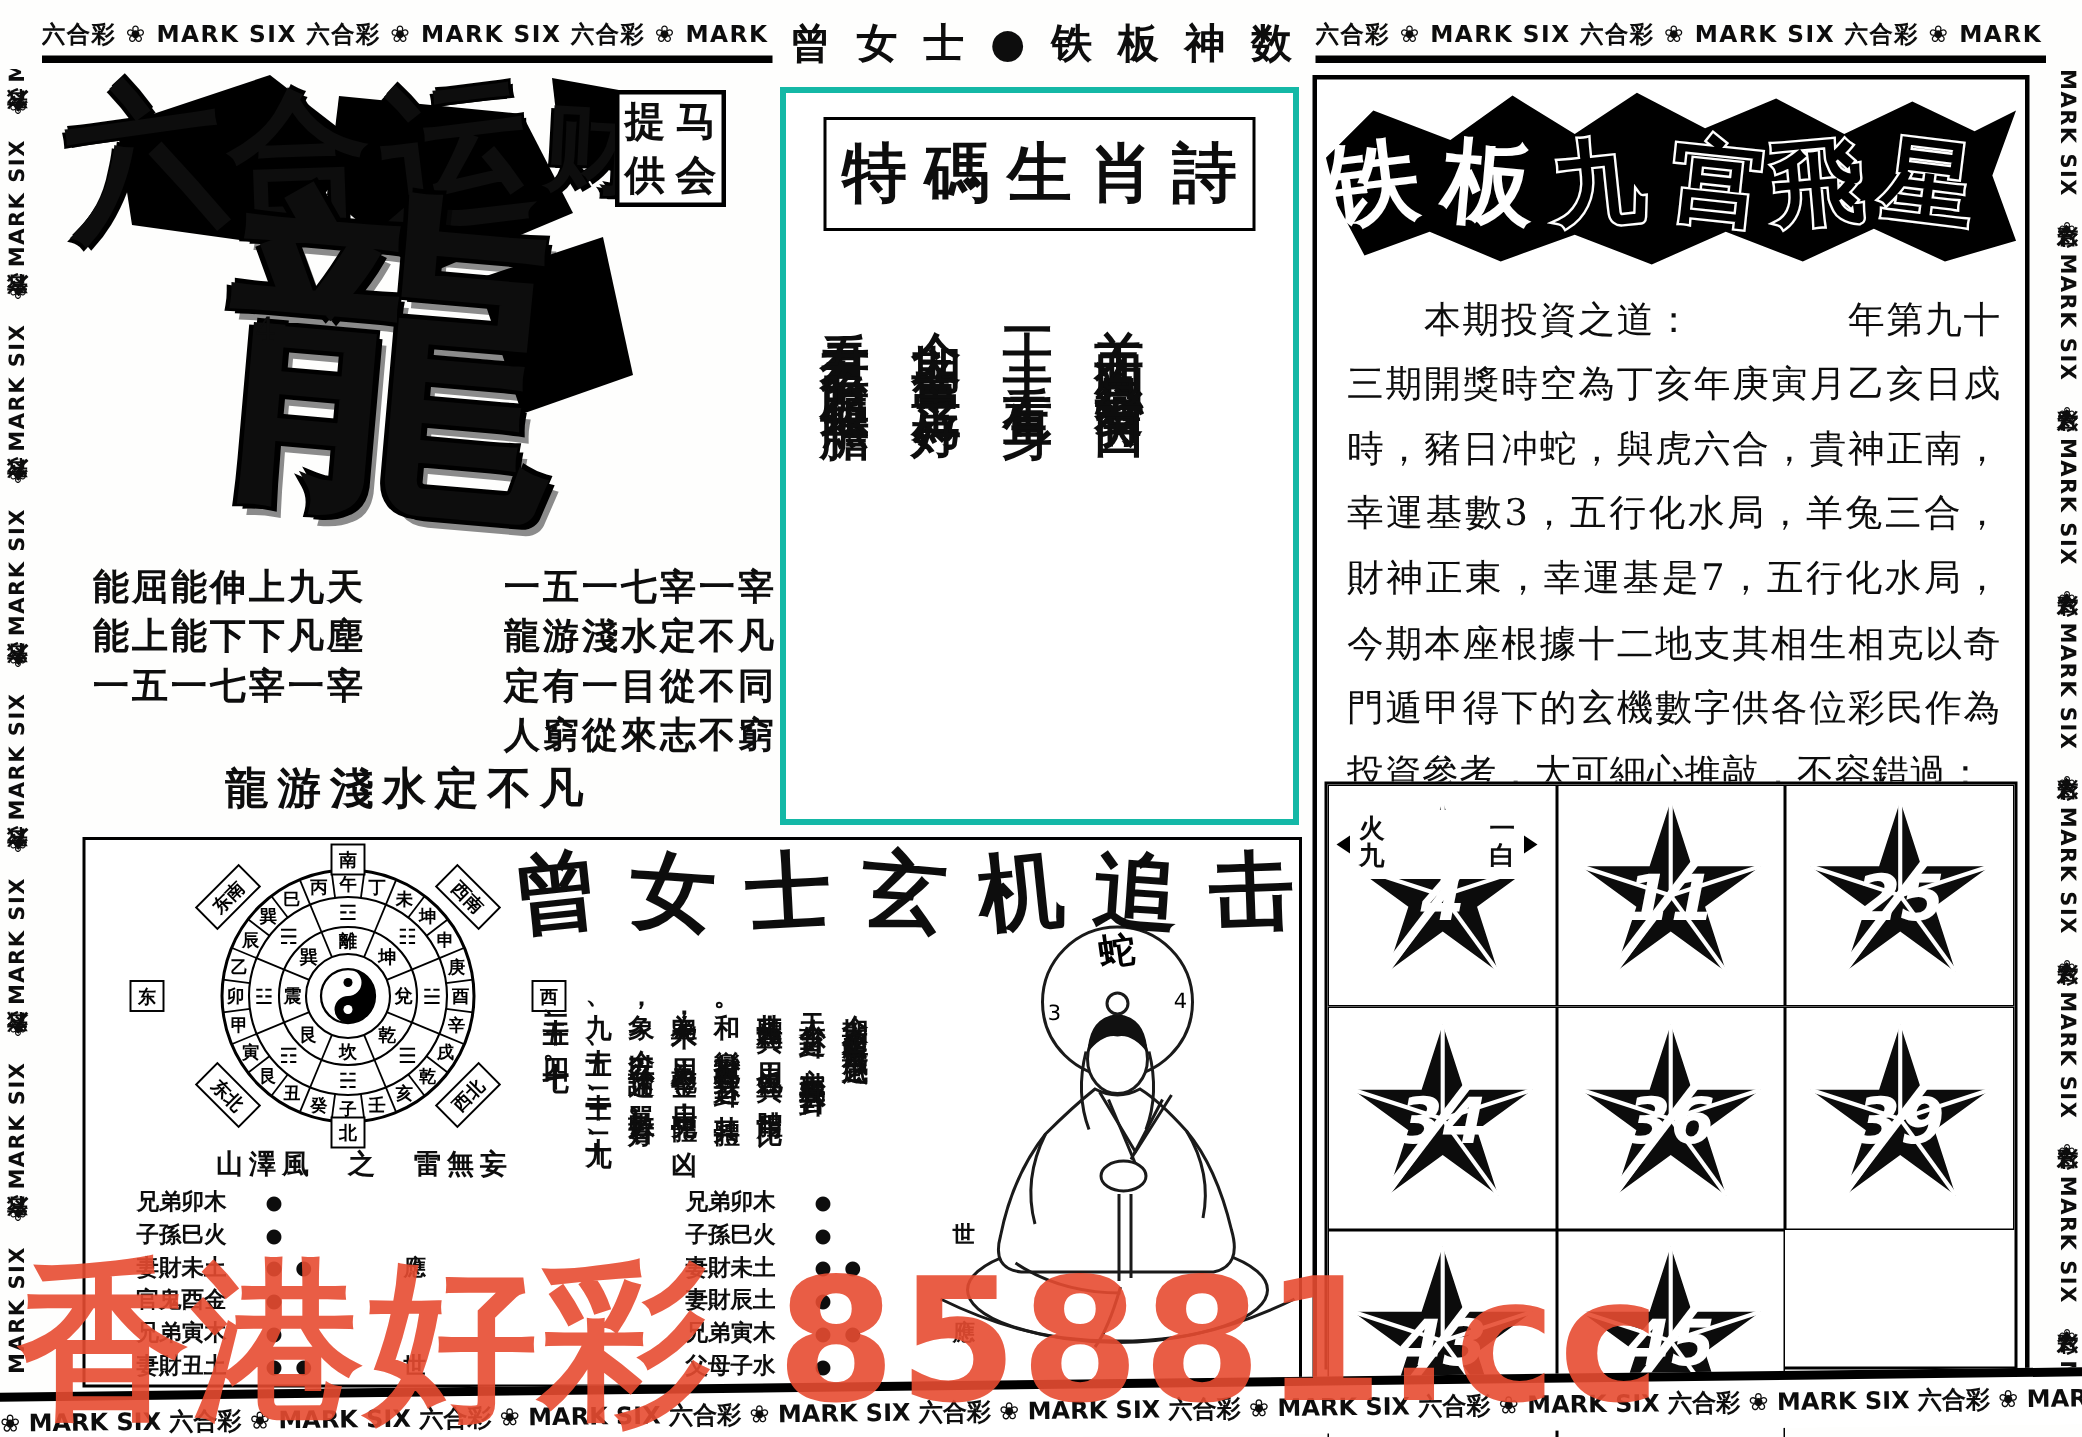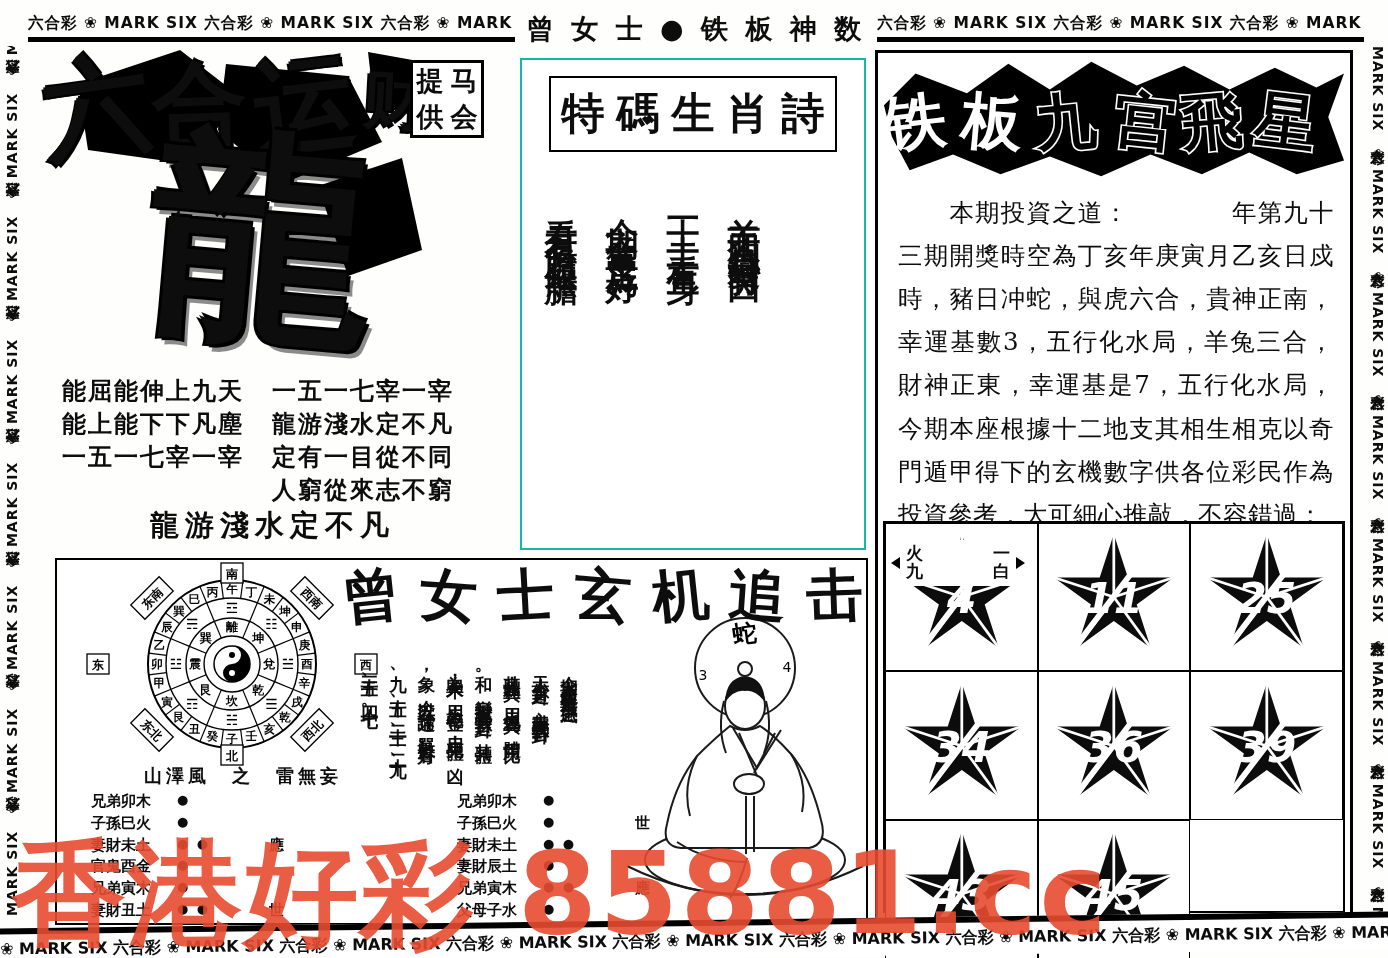--- a/index.html
+++ b/index.html
@@ -28,27 +28,27 @@
 .hl1{font-size:95px;transform:rotate(-2deg);margin-left:2px;margin-top:6px}
 .hl2{font-size:102px;transform:rotate(-7deg);margin-left:6px}
 .hl3{font-size:64px;transform:rotate(3deg);margin-left:8px;margin-top:16px}
 .dragon{position:absolute;left:150px;top:126px;font-size:225px;line-height:1;font-family:"DejaVu Serif",serif;
   font-weight:bold;transform:rotate(5deg);z-index:2;
   text-shadow:4px 3px 0 #000,-3px 2px 0 #000,2px -3px 0 #000,7px 7px 0 rgba(0,0,0,.45)}
 .dragon-note{position:absolute;left:170px;top:208px;font-size:22px;z-index:3;font-family:"DejaVu Serif",serif}
 .provider{position:absolute;left:410px;top:60px;width:74px;height:78px;border:3px solid #000;background:#fff;
   display:grid;grid-template-columns:1fr 1fr;z-index:3;font-family:"DejaVu Serif",serif;font-weight:bold;font-size:27px}
 .provider span{display:flex;align-items:center;justify-content:center}
-.poem{position:absolute;left:62px;top:374px;display:flex;gap:28px;z-index:2;font-family:"DejaVu Serif",serif;
+.poem{position:absolute;left:62px;top:374px;display:flex;gap:92px;z-index:2;font-family:"DejaVu Serif",serif;
   font-weight:600;font-size:24px;line-height:1.38;letter-spacing:2px;white-space:nowrap}
 .tagline{position:absolute;left:150px;top:506px;font-size:29px;letter-spacing:6px;font-family:"DejaVu Serif",serif;
   font-weight:600;z-index:2;white-space:nowrap}
 
 
-.zbox{position:absolute;left:520px;top:58px;width:346px;height:492px;border:2px solid #14b8a6;background:#fff;z-index:2}
+.zbox{position:absolute;left:520px;top:58px;width:346px;height:492px;border:4px solid #14b8a6;background:#fff;z-index:2}
 .zhead{margin:16px auto 0;width:288px;height:76px;border:2.5px solid #000;display:flex;align-items:center;
   justify-content:center;font-size:43px;font-weight:bold;letter-spacing:12px;padding-left:12px;white-space:nowrap}
 .zcols{margin-top:40px;height:342px;writing-mode:vertical-rl;font-family:"DejaVu Serif",serif;font-weight:bold;
   font-size:33px;letter-spacing:9px;padding-right:24px}
 .zcols p{margin:0 16px}
 
 
 .rbox{position:absolute;left:875px;top:50px;width:478px;height:872px;border:3px solid #000;background:#fff;z-index:2}
 .banner{position:relative;margin:6px 4px 0;height:122px}
 .banner svg{width:100%;height:100%}
@@ -68,21 +68,21 @@
   border-bottom:6px solid transparent;border-left:9px solid #000}
 
 
 .bbox{position:absolute;left:55px;top:558px;width:813px;height:367px;border:2.5px solid #000;background:#fff;z-index:2}
 #wheel{position:absolute;left:10px;top:2px}
 .hx-caption{position:absolute;left:36px;top:204px;width:300px;text-align:center;font-size:18px;letter-spacing:4px;
   font-family:"DejaVu Serif",serif;font-weight:600;white-space:nowrap}
 .hxcol{position:absolute;top:231px;font-family:"DejaVu Serif",serif;font-weight:700;font-size:15px;line-height:1.45}
 #hx-left{left:34px}
 #hx-right{left:400px}
-.hx-row{display:flex;align-items:flex-start;white-space:nowrap}
+.hx-row{display:flex;align-items:flex-end;white-space:nowrap}
 .hx-label{width:86px}
 .hx-dots{width:62px;letter-spacing:2px;font-size:13px}
 .hx-mark{margin-left:30px}
 .mtitle{position:absolute;left:272px;top:6px;width:548px;display:flex;justify-content:space-between;padding:0 14px;
   font-family:"DejaVu Serif",serif;font-weight:bold;font-size:57px;line-height:1;z-index:3;white-space:nowrap}
 .mt0{transform:rotate(-6deg)}.mt1{transform:rotate(4deg)}.mt2{transform:rotate(-3deg)}
 .mt3{transform:rotate(5deg)}.mt4{transform:rotate(-6deg)}.mt5{transform:rotate(4deg)}.mt6{transform:rotate(-2deg)}
 .mcols{position:absolute;left:296px;top:102px;height:260px;writing-mode:vertical-rl;font-family:"DejaVu Serif",serif;
   font-weight:bold;font-size:17.5px;letter-spacing:3px;z-index:2}
 .mcols p{margin:0 4.5px}

